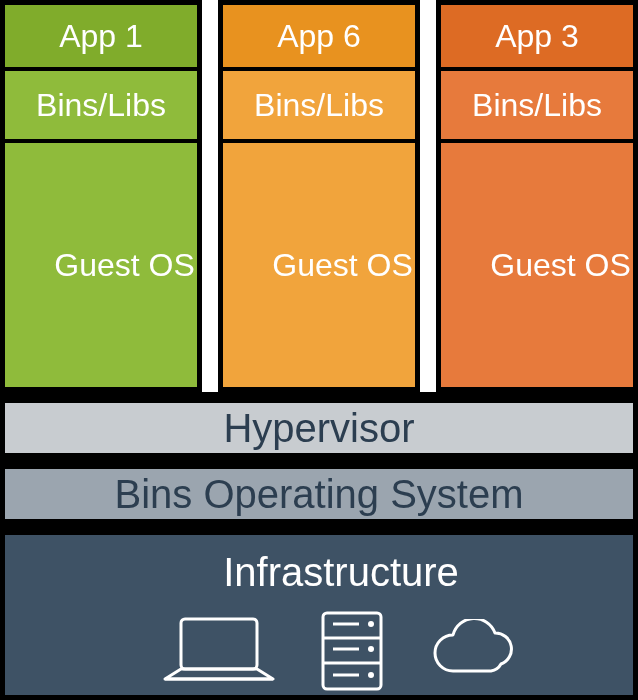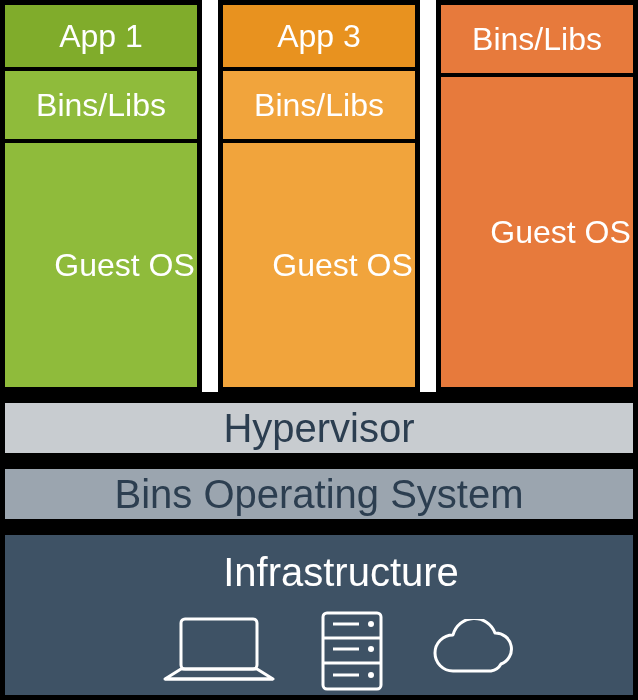--- a/index.html
+++ b/index.html
@@ -79,25 +79,26 @@
 
 <div class="diagram">
 
   <div class="vm-row">
     <div class="vm-col col-green">
       <div class="cell app">App 1</div>
       <div class="cell bins">Bins/Libs</div>
       <div class="cell guest">Guest OS</div>
     </div>
     <div class="vm-col col-orange">
-      <div class="cell app">App 3</div>
+      <div class="cell app">App 6</div>
       <div class="cell bins">Bins/Libs</div>
       <div class="cell guest">Guest OS</div>
     </div>
     <div class="vm-col col-red">
+      <div class="cell app">App 3</div>
       <div class="cell bins">Bins/Libs</div>
       <div class="cell guest">Guest OS</div>
     </div>
   </div>
 
   <div class="layer hypervisor">
     <span>Hypervisor</span>
   </div>
 
   <div class="layer host">

